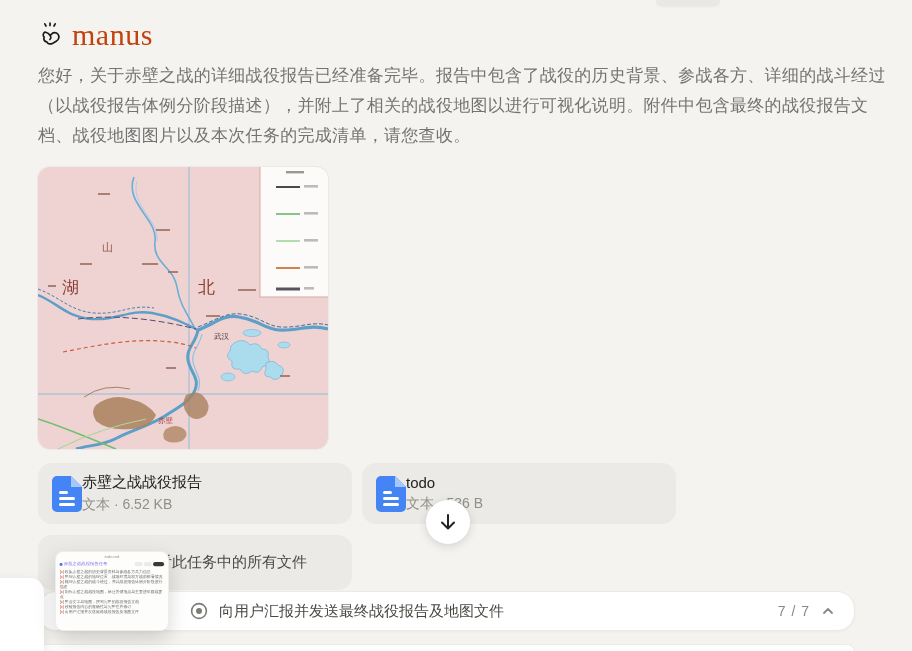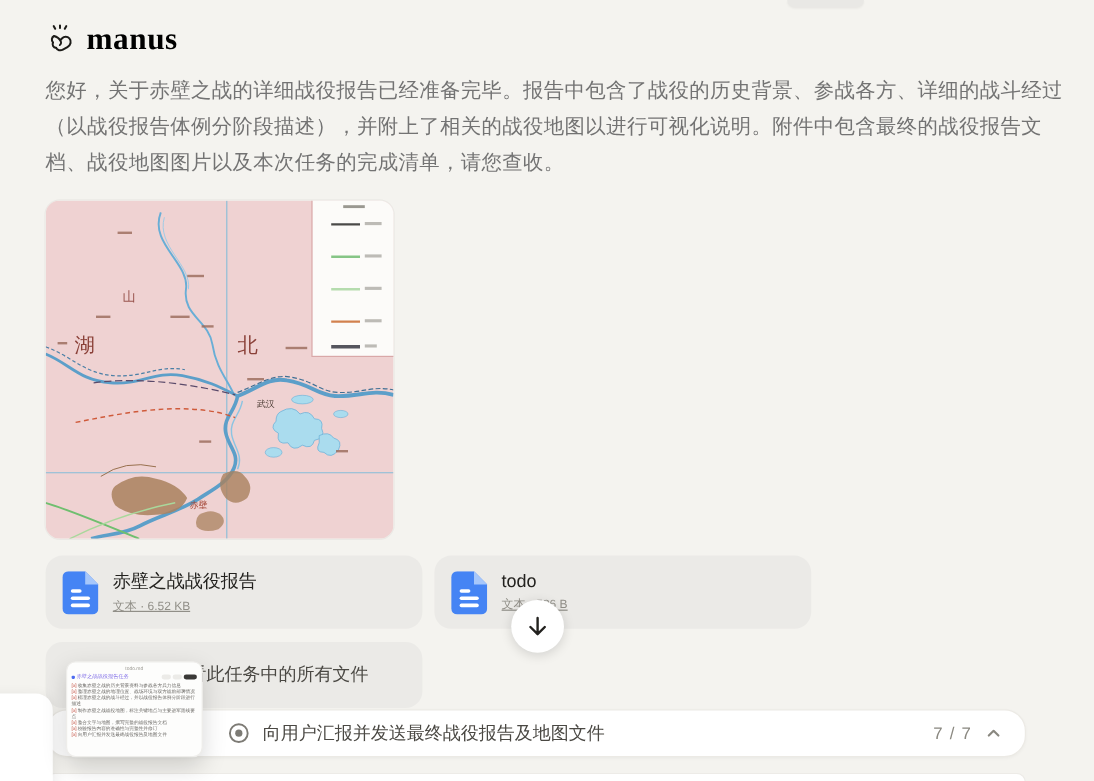--- a/index.html
+++ b/index.html
@@ -7,35 +7,35 @@
     width:912px;height:651px;position:relative;overflow:hidden;
     background:#f4f3ef;
     font-family:"Liberation Sans","DejaVu Sans",sans-serif;
     color:#34322d;
   }
   
   .top-remnant{position:absolute;left:656px;top:0;width:64px;height:6px;
     background:#e9e8e5;border-radius:0 0 9px 9px;box-shadow:0 1px 2px rgba(0,0,0,.05);z-index:1;}
   
   .brand{position:absolute;left:38px;top:18px;display:flex;align-items:center;gap:8px;z-index:1;}
-  .brand-name{font-family:"Liberation Serif","DejaVu Serif",serif;font-size:26px;font-weight:700;
-    color:#000000;letter-spacing:.5px;}
+  .brand-name{font-family:"Liberation Serif","DejaVu Serif",serif;font-size:30px;font-weight:400;
+    color:#c2410c;letter-spacing:.5px;}
   
   .message-text{position:absolute;left:38px;top:61px;width:862px;
     font-size:17px;line-height:30px;letter-spacing:.3px;color:#737373;z-index:1;}
   
   .map-card{position:absolute;left:38px;top:167px;width:290px;height:282px;border-radius:12px;
     overflow:hidden;box-shadow:0 0 0 1px rgba(0,0,0,.04);z-index:1;cursor:pointer;}
   
   .file-card{position:absolute;width:314px;height:61px;background:#ebeae7;border-radius:14px;
-    display:flex;align-items:center;padding-left:14px;box-sizing:border-box;gap:12px;z-index:1;cursor:pointer;}
+    display:flex;align-items:center;padding-left:14px;box-sizing:border-box;z-index:1;cursor:pointer;}
   .file-card.c1{left:38px;top:463px;}
   .file-card.c2{left:362px;top:463px;align-items:center;}
   .file-title{font-size:15px;color:#23221f;margin-bottom:4px;}
-  .file-meta{font-size:10px;color:#918f88;text-decoration:underline;}
+  .file-meta{font-size:14px;color:#918f88;}
   
   .scroll-btn{position:absolute;left:426px;top:500px;width:44px;height:44px;border-radius:50%;
     background:#fff;box-shadow:0 2px 10px rgba(0,0,0,.14);display:flex;align-items:center;
     justify-content:center;z-index:5;cursor:pointer;border:0;}
   
   .view-all-card{position:absolute;left:38px;top:535px;width:314px;height:55px;background:#ebeae7;
     border-radius:14px;display:flex;align-items:center;padding-left:104px;box-sizing:border-box;
     font-size:15px;color:#4a4843;z-index:1;cursor:pointer;}
   
   .stack-card{position:absolute;left:-28px;top:578px;width:72px;height:95px;background:#fff;

